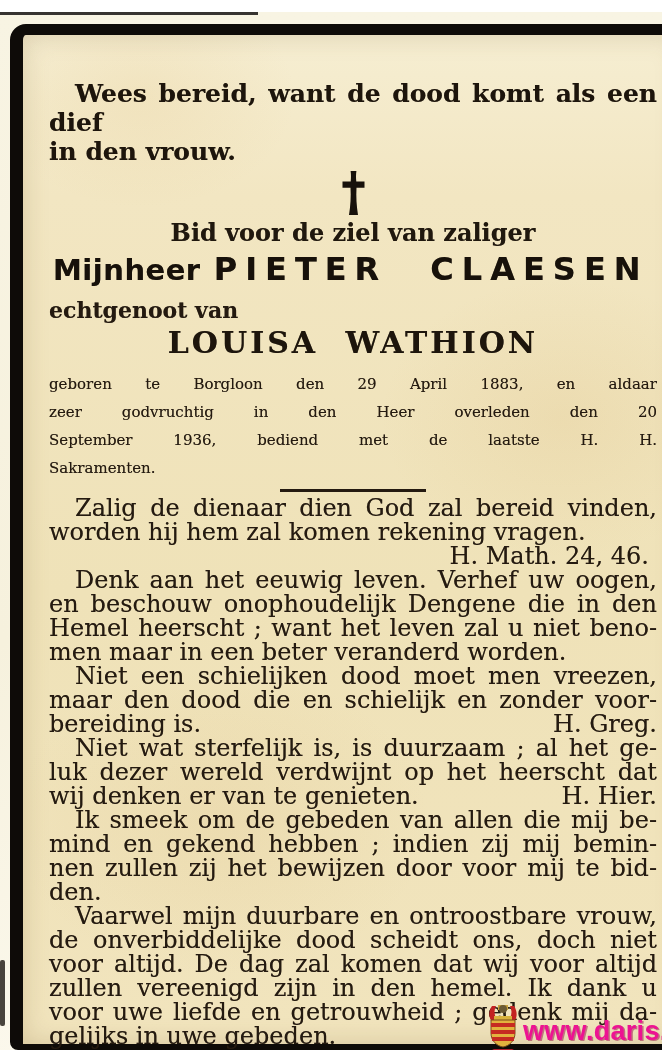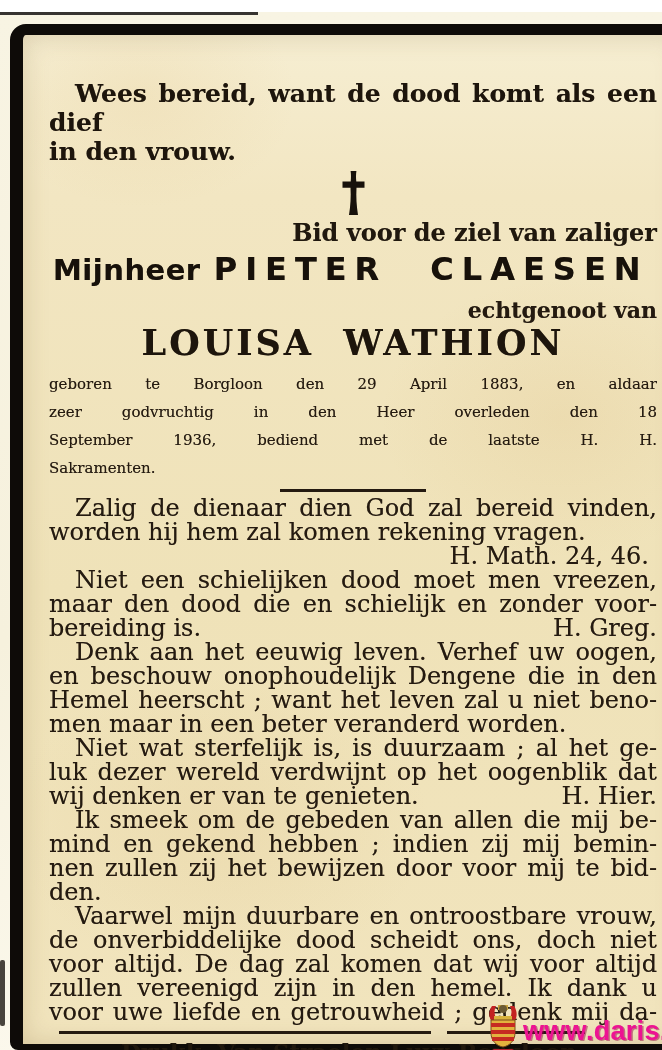--- a/index.html
+++ b/index.html
@@ -28,29 +28,29 @@
     box-shadow:inset 0 0 26px rgba(120,90,40,.22);
     padding:0 24px 0 26px; box-sizing:content-box;
   }
   .card, .card *{text-shadow:0 0 .6px rgba(36,26,16,.55);}
 
   .intro{margin-top:44px;font-size:25px;line-height:29px;font-weight:bold;color:#1d150c;}
   .intro .tline.ind{text-indent:26px;}
 
   .cross-wrap{margin-top:5px;text-align:center;line-height:0;}
 
-  .pray{margin-top:3px;text-align:right;font-size:24px;line-height:29px;font-weight:700;color:#20180e;}
+  .pray{margin-top:3px;text-align:center;font-size:24px;line-height:29px;font-weight:700;color:#20180e;}
 
   .name-line{margin-top:3px;display:flex;align-items:baseline;padding-left:4px;white-space:nowrap;
     font-family:"DejaVu Sans","Liberation Sans",sans-serif;color:#17110a;}
   .honorific{font-size:29px;font-weight:bold;letter-spacing:.5px;margin-right:13px;}
   .deceased{font-size:32px;font-weight:bold;letter-spacing:8px;word-spacing:24px;}
 
-  .relation{margin-top:9px;text-align:right;font-size:22px;line-height:27px;font-weight:700;}
-  .spouse{margin-top:3px;text-align:center;font-size:35px;line-height:31px;font-weight:700;letter-spacing:3px;word-spacing:14px;color:#1d150c;}
+  .relation{margin-top:9px;text-align:left;font-size:22px;line-height:27px;font-weight:700;}
+  .spouse{margin-top:3px;text-align:center;font-size:30px;line-height:31px;font-weight:700;letter-spacing:3px;word-spacing:14px;color:#1d150c;}
 
   .vitals{margin-top:12px;font-size:15px;line-height:28px;}
 
   .rule{width:146px;border-top:3px solid #241a10;margin:7px auto 5px auto;}
 
   .quotes{font-size:24px;line-height:23px;}
   .tline{min-height:1em;}
   .tline.j{text-align:justify;text-align-last:justify;}
   .quotes .tline.ind{text-indent:26px;}
   .tline.wa{display:flex;justify-content:space-between;align-items:baseline;}
@@ -96,67 +96,68 @@
     <div class="name-line">
       <span class="honorific">Mijnheer</span>
       <span class="deceased">PIETER CLAESEN</span>
     </div>
 
     <div class="relation">echtgenoot van</div>
     <div class="spouse">LOUISA WATHION</div>
 
     <div class="vitals">
         <div class="tline j">geboren te Borgloon den 29 April 1883, en aldaar</div>
-        <div class="tline j">zeer godvruchtig in den Heer overleden den 18</div>
+        <div class="tline j">zeer godvruchtig in den Heer overleden den 20</div>
         <div class="tline j">September 1936, bediend met de laatste H. H.</div>
         <div class="tline">Sakramenten.</div>
       </div>
 
     <div class="rule"></div>
 
     <div class="quotes">
         <div class="para">
           <div class="tline j ind">Zalig de dienaar dien God zal bereid vinden,</div>
           <div class="tline">worden hij hem zal komen rekening vragen.</div>
           <div class="tline ao"><span>H. Math. 24, 46.</span></div>
         </div>
         <div class="para">
+          <div class="tline j ind">Denk aan het eeuwig leven. Verhef uw oogen,</div>
+          <div class="tline j">en beschouw onophoudelijk Dengene die in den</div>
+          <div class="tline j">Hemel heerscht ; want het leven zal u niet beno-</div>
+          <div class="tline">men maar in een beter veranderd worden.</div>
+        </div>
+        <div class="para">
           <div class="tline j ind">Niet een schielijken dood moet men vreezen,</div>
           <div class="tline j">maar den dood die en schielijk en zonder voor-</div>
           <div class="tline wa">
             <span>bereiding is.</span>
             <span>H. Greg.</span>
           </div>
         </div>
         <div class="para">
-          <div class="tline j ind">Denk aan het eeuwig leven. Verhef uw oogen,</div>
-          <div class="tline j">en beschouw onophoudelijk Dengene die in den</div>
-          <div class="tline j">Hemel heerscht ; want het leven zal u niet beno-</div>
-          <div class="tline">men maar in een beter veranderd worden.</div>
-        </div>
-        <div class="para">
           <div class="tline j ind">Niet wat sterfelijk is, is duurzaam ; al het ge-</div>
-          <div class="tline j">luk dezer wereld verdwijnt op het oogenblik dat</div>
+          <div class="tline j">luk dezer wereld verdwijnt op het heerscht dat</div>
           <div class="tline wa">
             <span>wij denken er van te genieten.</span>
             <span>H. Hier.</span>
           </div>
         </div>
         <div class="para">
           <div class="tline j ind">Ik smeek om de gebeden van allen die mij be-</div>
           <div class="tline j">mind en gekend hebben ; indien zij mij bemin-</div>
           <div class="tline j">nen zullen zij het bewijzen door voor mij te bid-</div>
           <div class="tline">den.</div>
         </div>
         <div class="para">
           <div class="tline j ind">Vaarwel mijn duurbare en ontroostbare vrouw,</div>
           <div class="tline j">de onverbiddelijke dood scheidt ons, doch niet</div>
           <div class="tline j">voor altijd. De dag zal komen dat wij voor altijd</div>
           <div class="tline j">zullen vereenigd zijn in den hemel. Ik dank u</div>
           <div class="tline j">voor uwe liefde en getrouwheid ; gedenk mij da-</div>
+          <div class="tline">gelijks in uwe gebeden.</div>
         </div>
       </div>
 
     <div class="footer-rule">
       <span class="seg long"></span>
       <span class="seg short"></span>
     </div>
 
     <div class="printer">Drukk  Van Straelen Luyx Borgloon.</div>
   </div>

